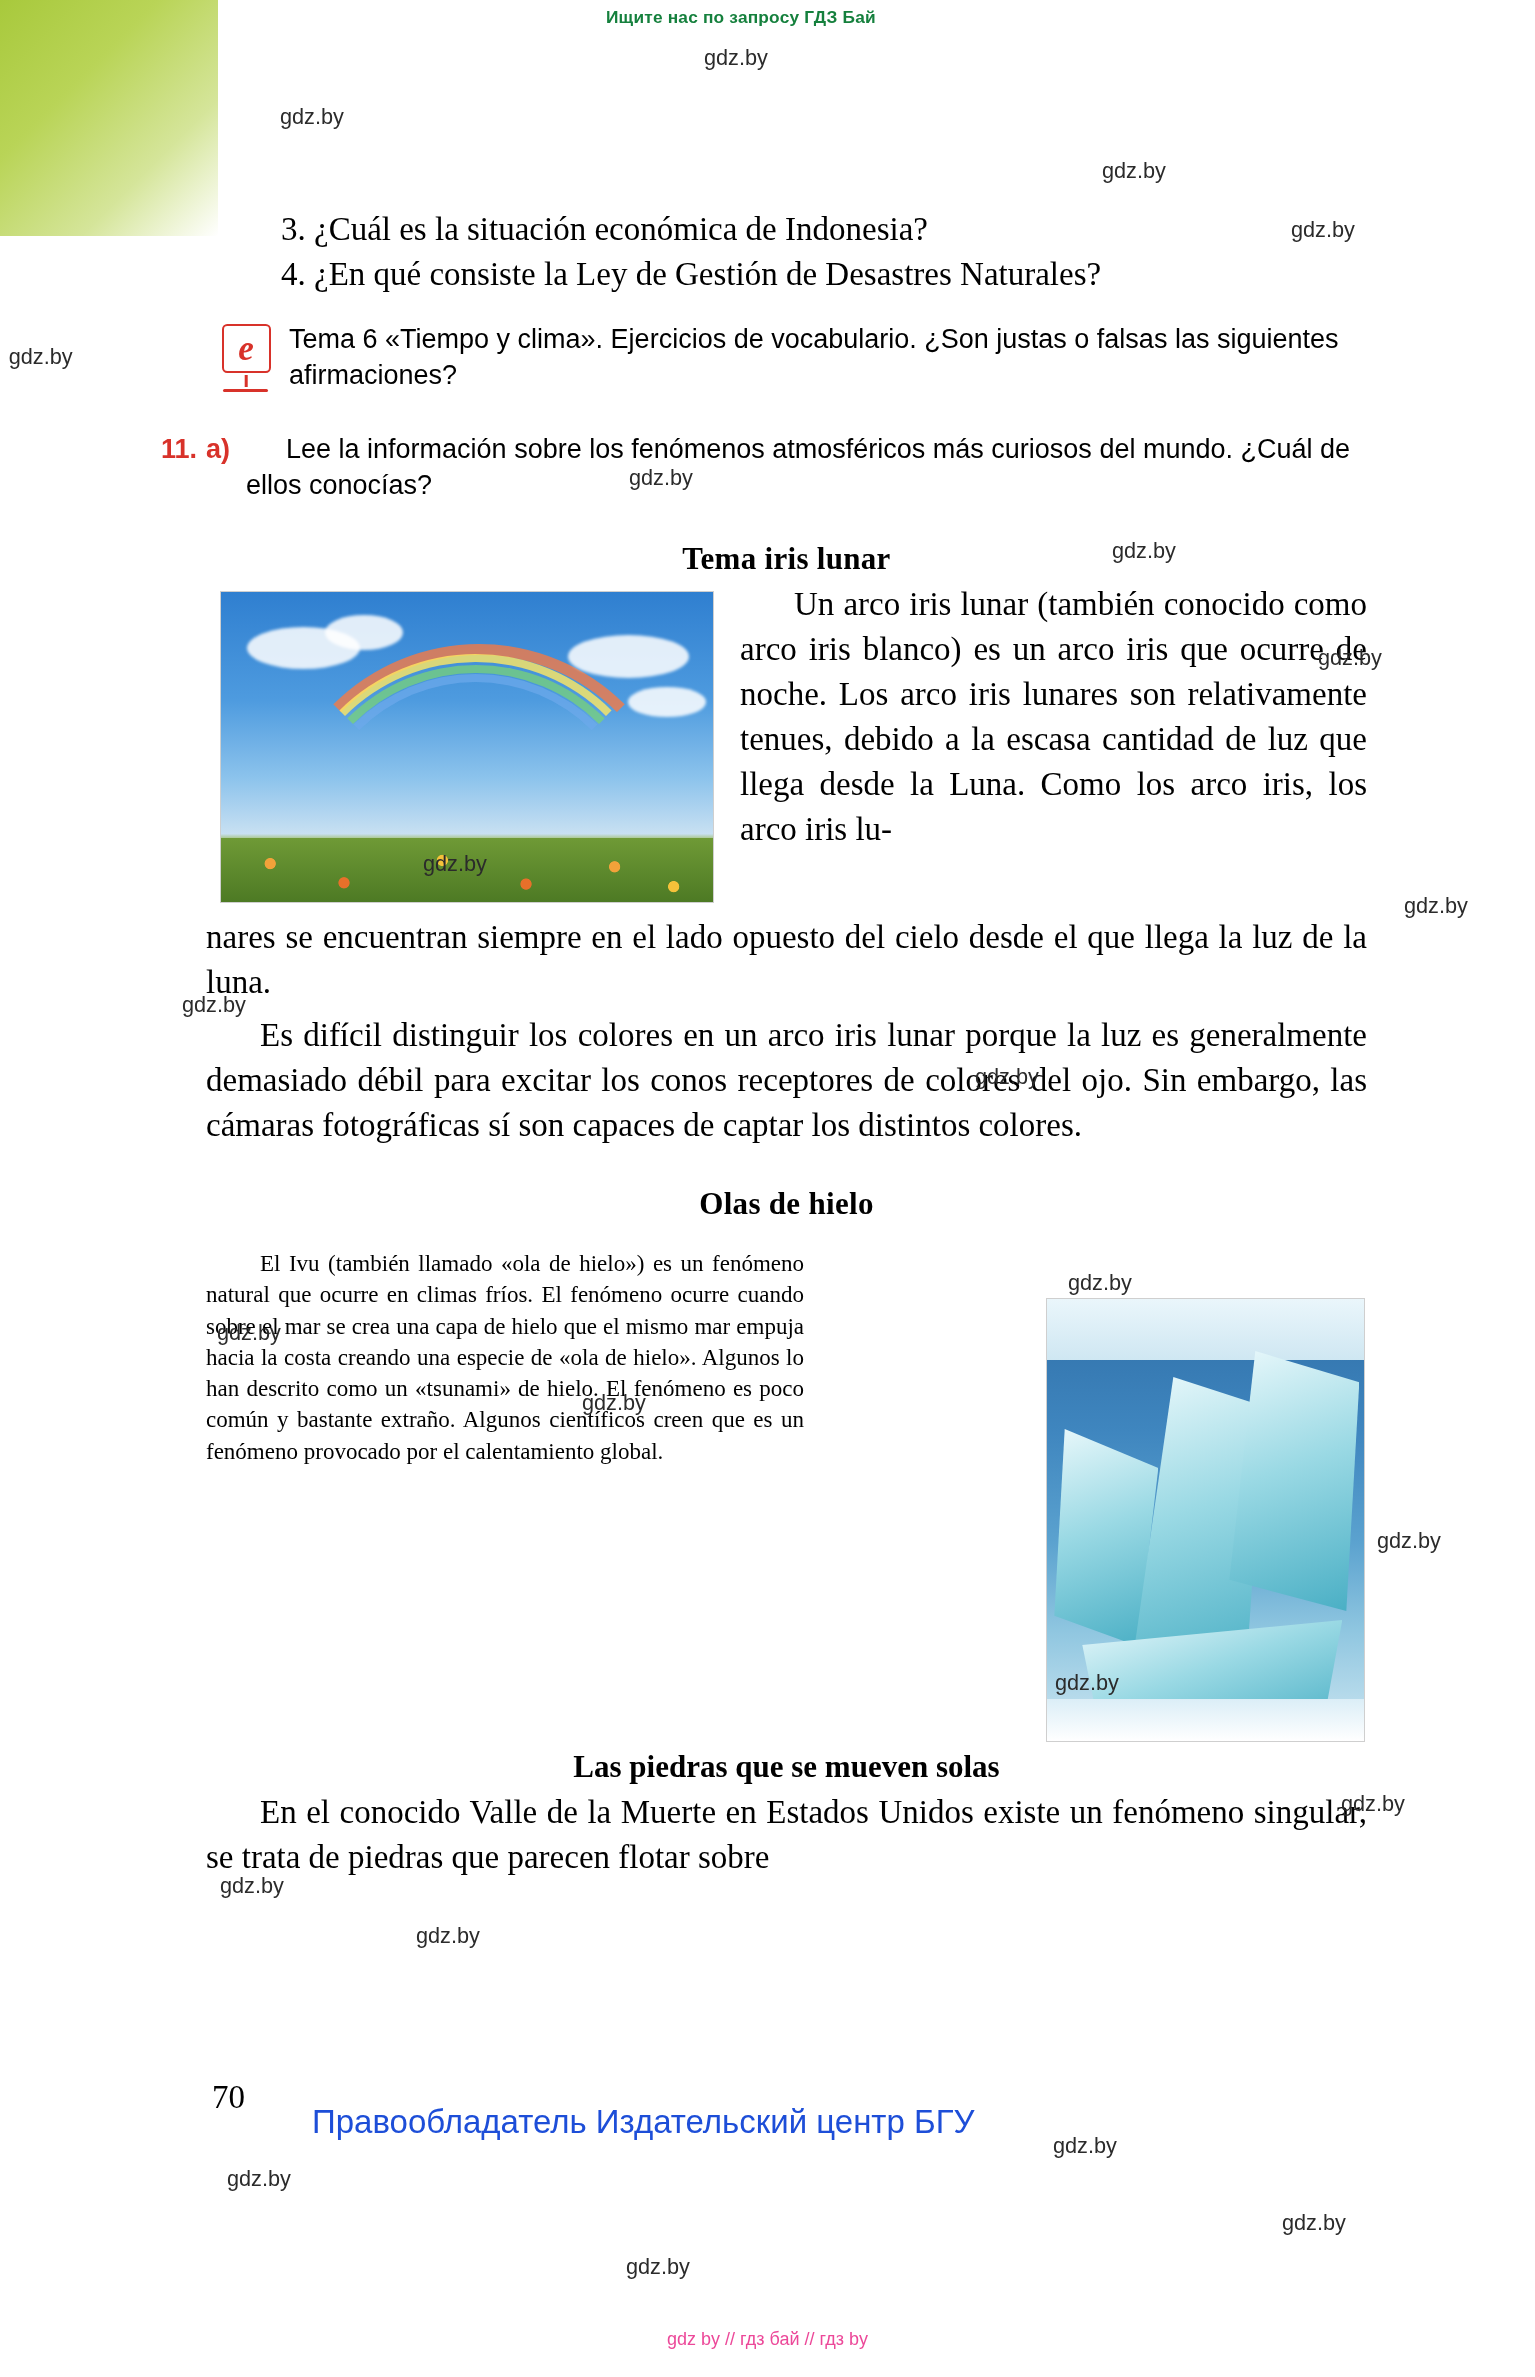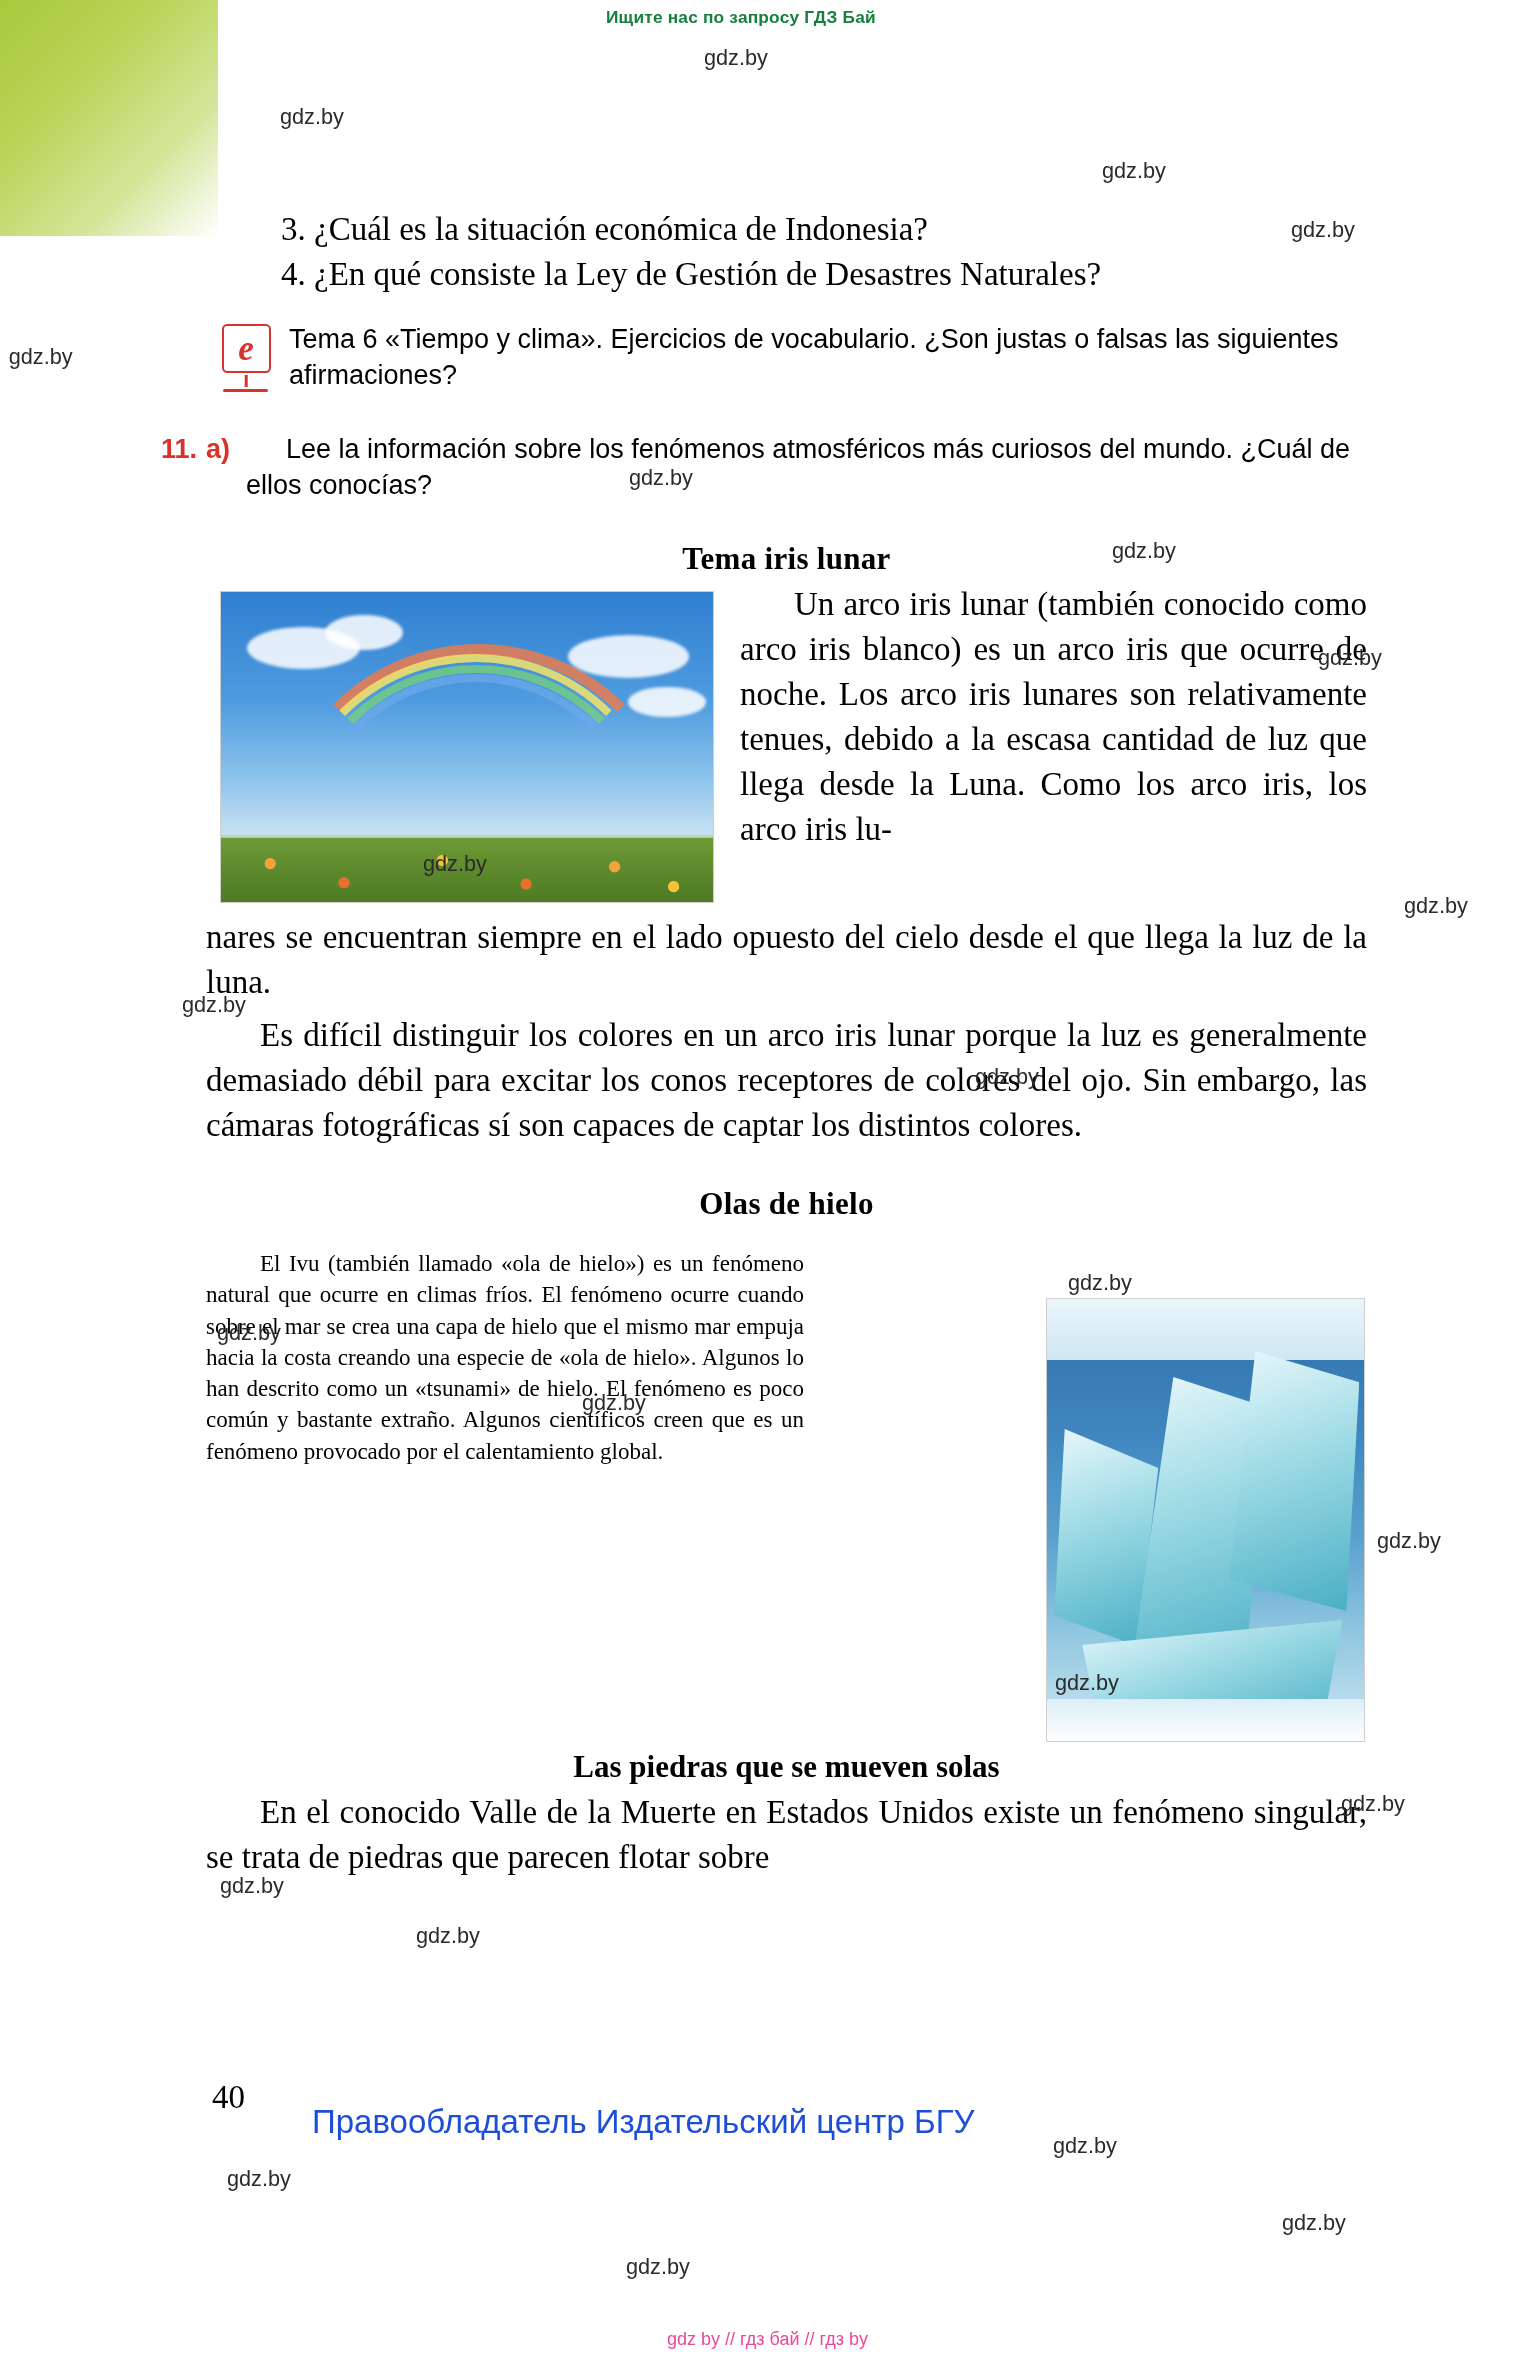--- a/index.html
+++ b/index.html
@@ -392,21 +392,21 @@
       <p class="ice-text para-indent">El Ivu (también llamado «ola de hielo») es un fenómeno natural que ocurre en climas fríos. El fenómeno ocurre cuando sobre el mar se crea una capa de hielo que el mismo mar empuja hacia la costa creando una especie de «ola de hielo». Algunos lo han descrito como un «tsunami» de hielo. El fenómeno es poco común y bastante extraño. Algunos científicos creen que es un fenómeno provocado por el calentamiento global.</p>
     </div>
 
     <div class="stones-wrap">
       <h2 class="stones-title">Las piedras que se mueven solas</h2>
       <p class="p-just para-indent">En el conocido Valle de la Muerte en Estados Unidos existe un fenómeno singular, se trata de piedras que parecen flotar sobre</p>
     </div>
 
   </div>
 
-  <div class="page-num">40</div>
+  <div class="page-num">70</div>
   <div class="copyright">Правообладатель Издательский центр БГУ</div>
   <div class="footer-links">gdz by  //  гдз бай  //  гдз by</div>
 
   <div id="watermark-layer">
       <div class="wm" style="left: 704px; top: 45px;">gdz.by</div>
       <div class="wm" style="left: 280px; top: 104px;">gdz.by</div>
       <div class="wm" style="left: 1102px; top: 158px;">gdz.by</div>
       <div class="wm" style="left: 1291px; top: 217px;">gdz.by</div>
       <div class="wm" style="left: 8.7px; top: 344px;">gdz.by</div>
       <div class="wm" style="left: 629px; top: 465px;">gdz.by</div>

